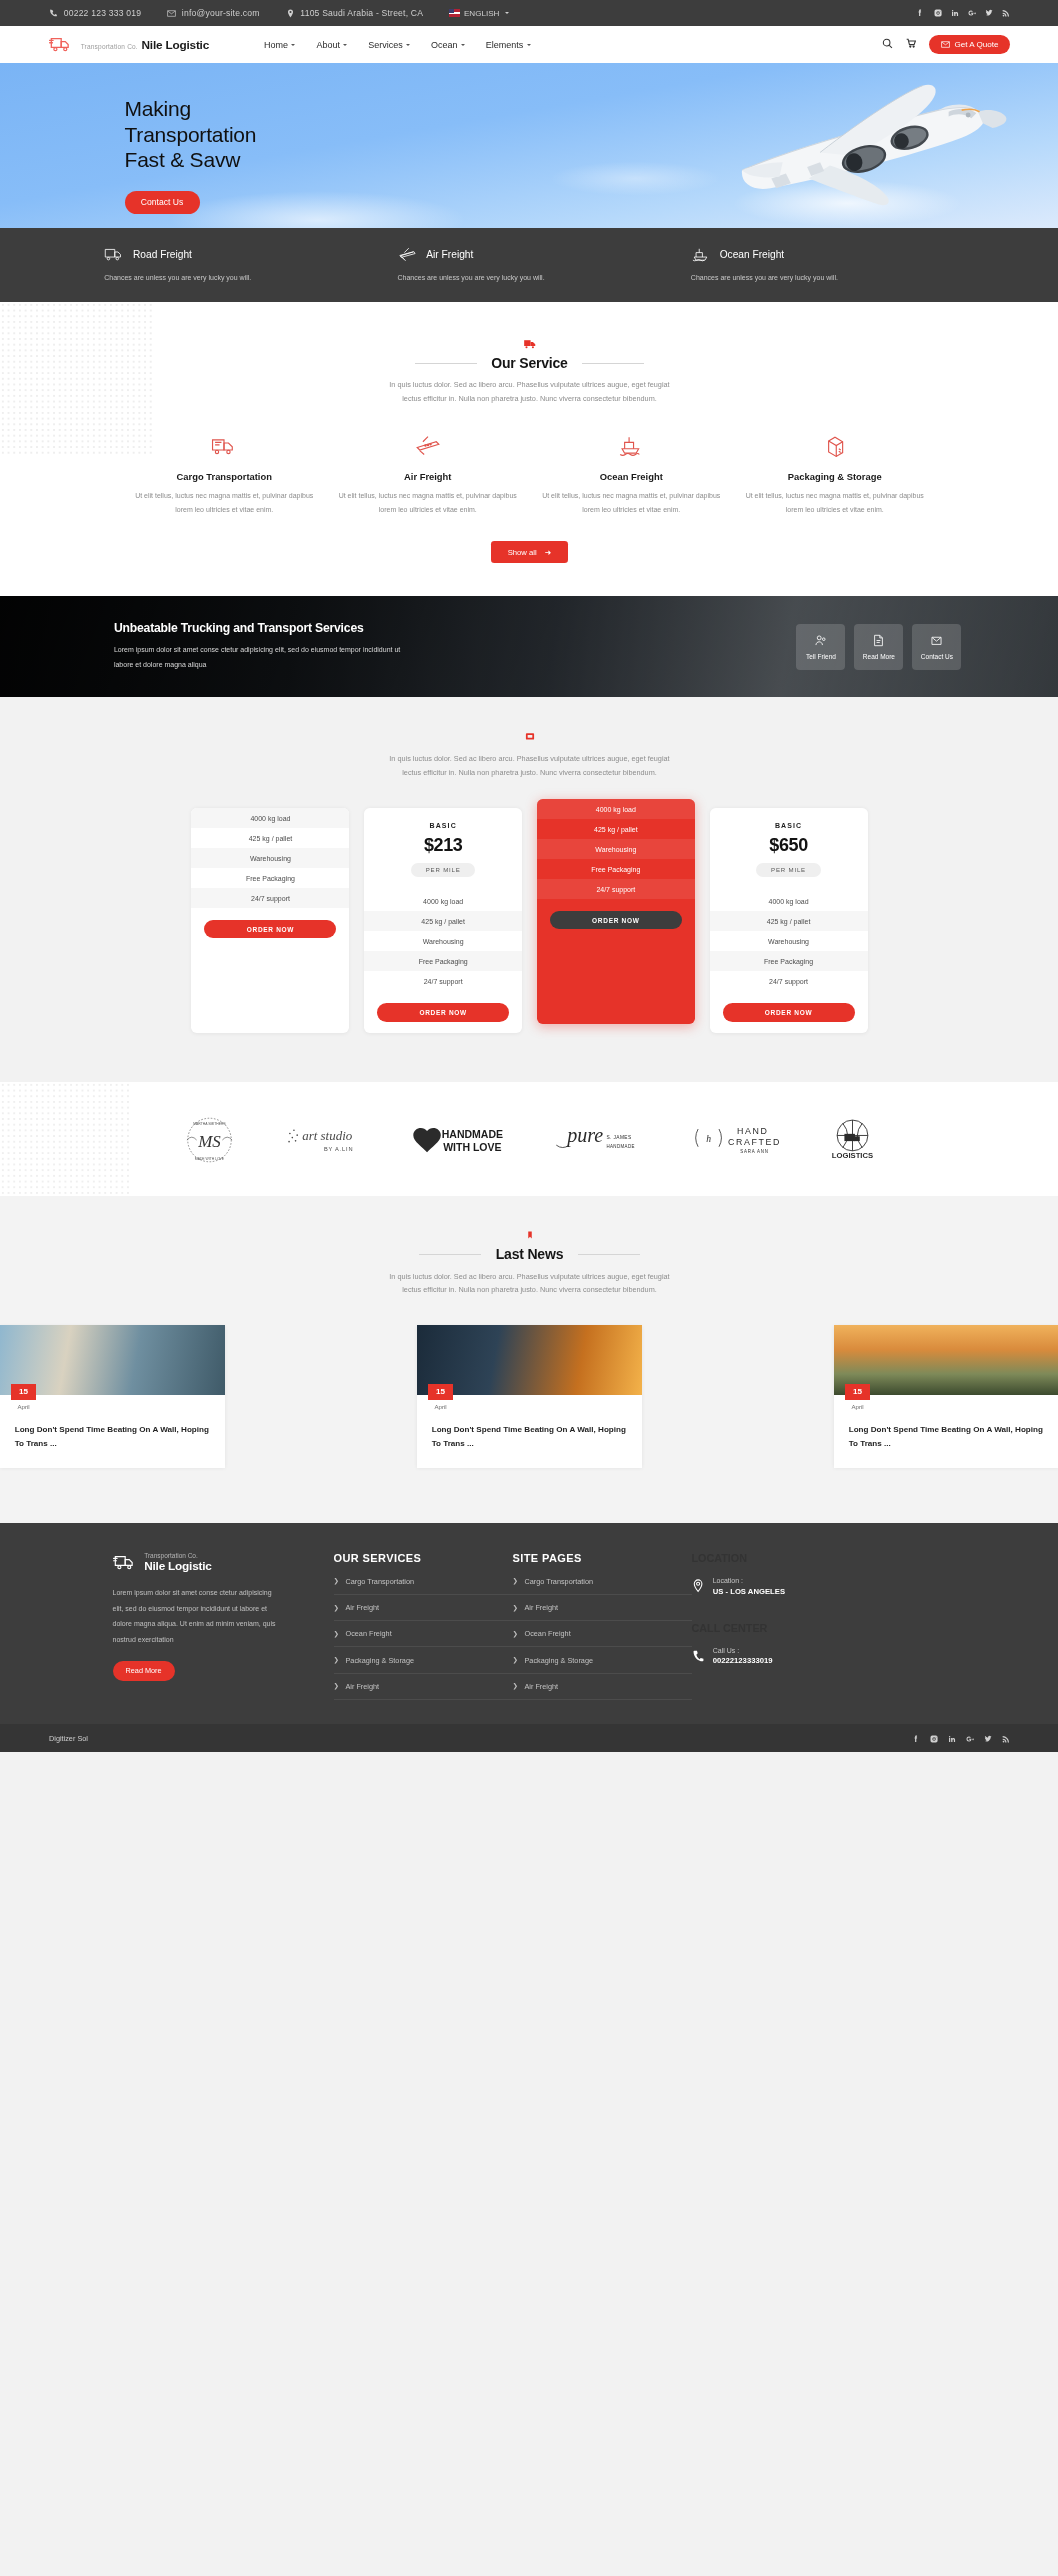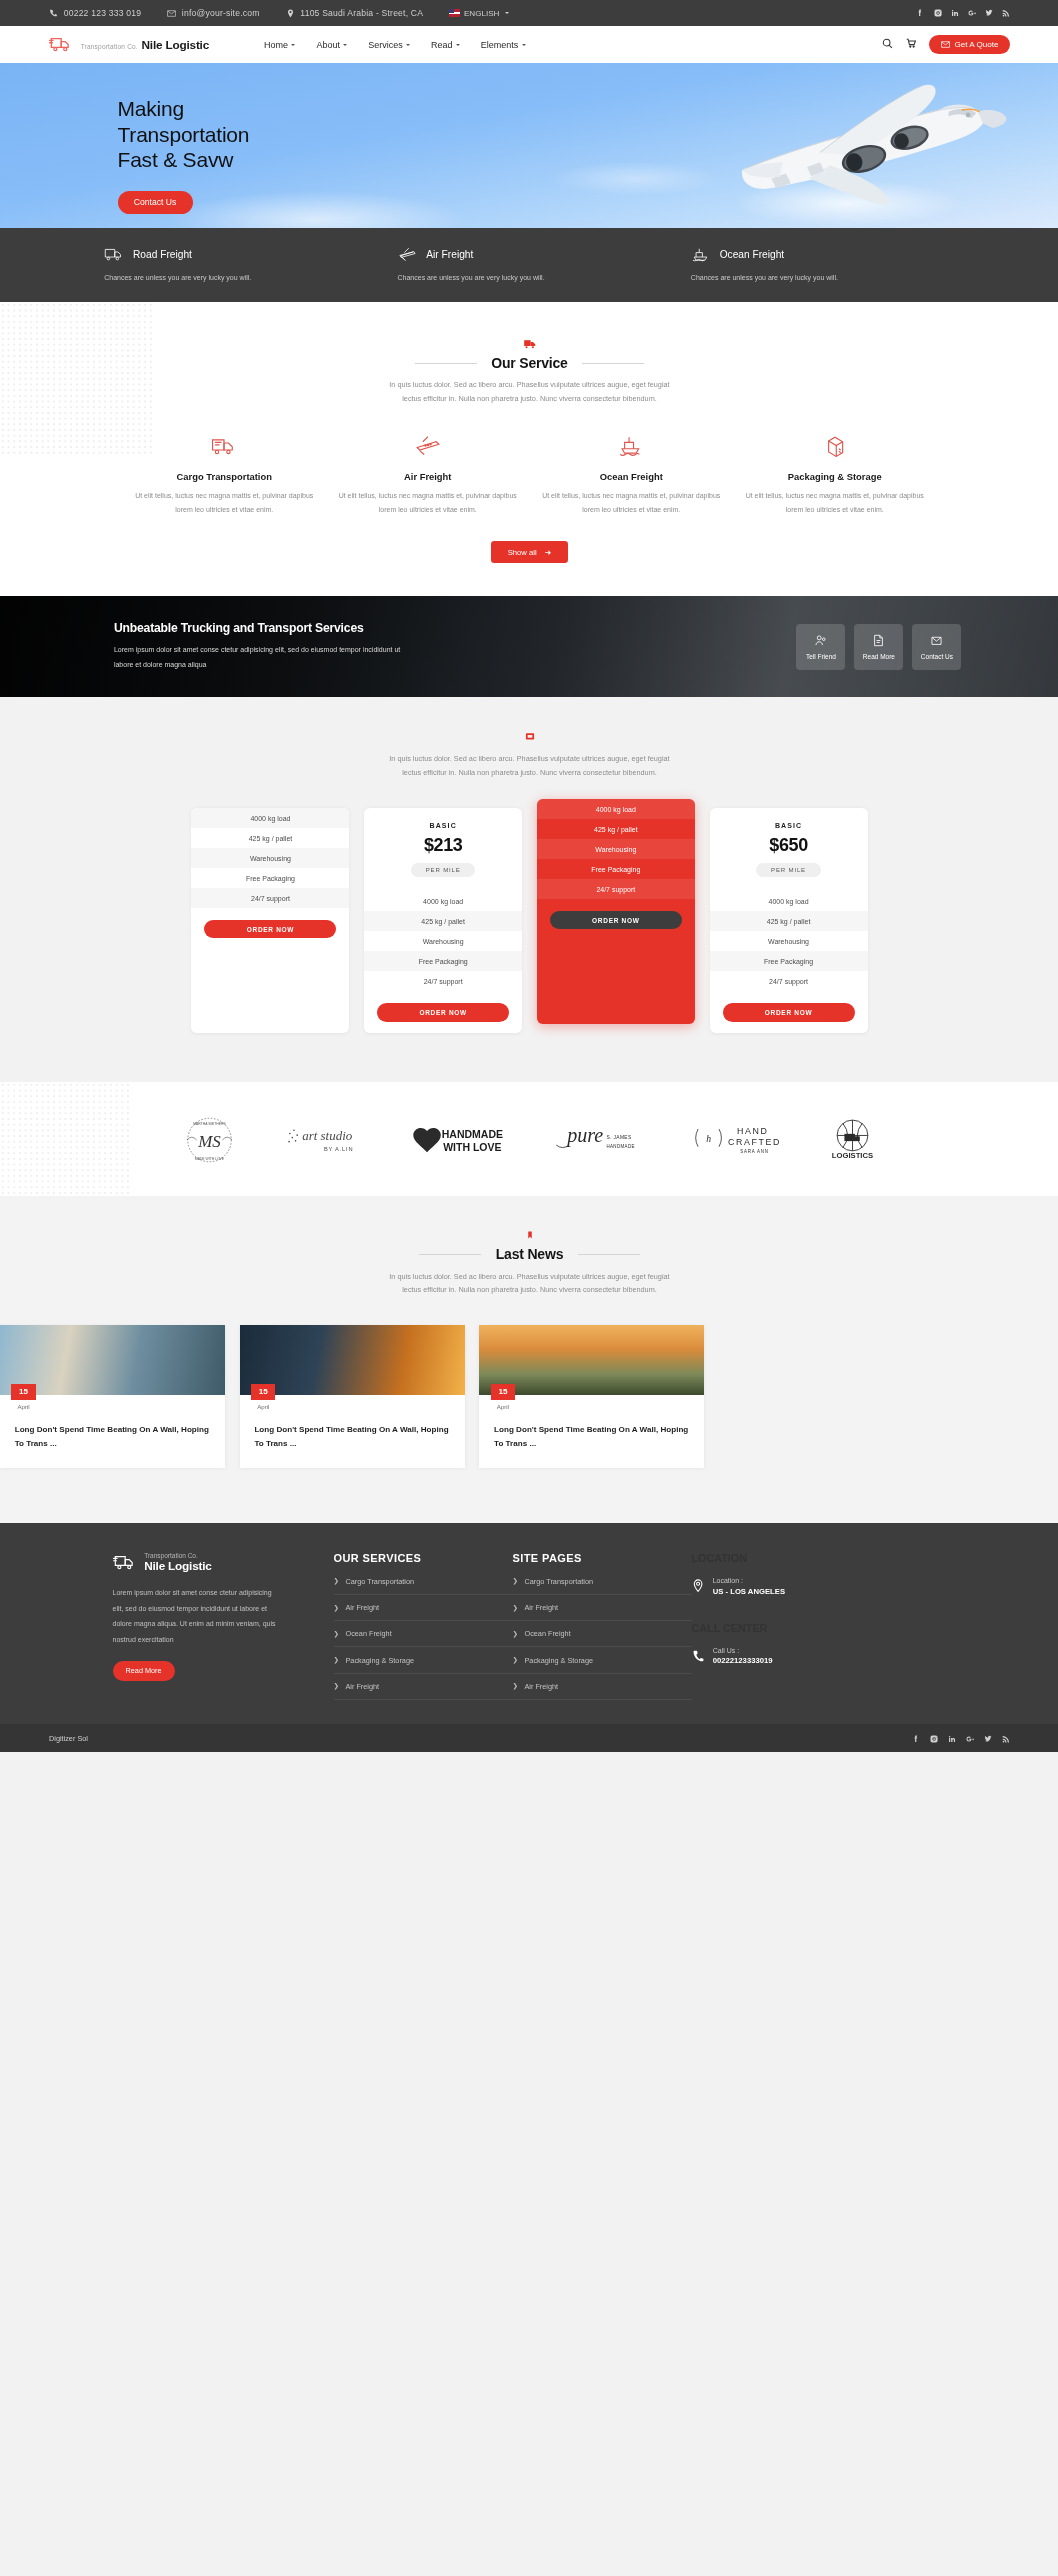--- a/index.html
+++ b/index.html
@@ -45,21 +45,21 @@
   
   .hero { height:165px; position:relative; overflow:hidden;
     background:linear-gradient(170deg,#7ab4f5 0%,#87bdf8 40%,#b6d9fb 75%,#dceafc 100%); }
   .hero-clouds { position:absolute; inset:0;
     background:
       radial-gradient(ellipse 163px 33px at 80% 85%, rgba(255,255,255,.75), transparent 70%),
       radial-gradient(ellipse 212px 41px at 30% 95%, rgba(255,255,255,.6), transparent 70%),
       radial-gradient(ellipse 122px 24.4px at 60% 70%, rgba(255,255,255,.35), transparent 70%);
   }
   .hero .container { position:relative; height:100%; width:880px; }
-  .hero-text { position:absolute; left:28px; top:33px; width:342px; }
+  .hero-text { position:absolute; left:35px; top:33px; width:342px; }
   .hero-text h1 { font-size:21px; line-height:1.22; color:#101010; font-weight:400; letter-spacing:-0.2px; }
   .hero-btn { margin-top:18px; background:#e63329; color:#fff; border:none; border-radius:16.3px; padding:6.5px 16.3px; font-size:8.6px; cursor:pointer; font-family:inherit;}
   .plane { position:absolute; right:16.3px; top:11.4px; width:423px; height:143px; }
 
   
   .freight { background:#3d3d3d; padding:18px 0 21px; }
   .freight .container { display:flex; width:880px; }
   .fr-col { flex:1; padding-left:14.7px; }
   .fr-head { display:flex; align-items:center; gap:9.8px; }
   .fr-head svg { width:19px; height:17px; fill:none; stroke:#fff; stroke-width:1.3; }
@@ -123,21 +123,21 @@
   .pcard.featured .p-btn { background:#3d3d3d; }
 
   
   .brands { background:#fff; padding:33px 0 28px; position:relative; overflow:hidden;}
   .brands .dots-bg { opacity:.45; width:130px; height:122px; }
   .brands-row { display:flex; align-items:center; justify-content:space-between; width:700px; margin:0 auto; position:relative; z-index:2;}
   .blogo { text-align:center; color:#2b2b2b; filter:grayscale(1); }
 
   
   .news { background:#f3f3f3; padding:33px 0 55px; }
-  .news-grid { display:flex; justify-content:flex-start; gap:14.7px; margin-top:28px; }
+  .news-grid { display:flex; justify-content:space-between; gap:14.7px; margin-top:28px; }
   .ncard { width:225px; background:#fff; box-shadow:0 0.8px 4.1px rgba(0,0,0,.07); }
   .n-img { height:70px; position:relative; }
   .n-img.i1 { background:linear-gradient(100deg,#8fb7cf 0%,#d9d2c0 30%,#6f8fa0 60%,#3f5a68 100%); }
   .n-img.i2 { background:linear-gradient(100deg,#1b2b3a 0%,#2e4356 35%,#c5701f 72%,#f3b24a 100%); }
   .n-img.i3 { background:linear-gradient(180deg,#f0b25c 0%,#d98b3c 35%,#7e8a59 70%,#3c4a2e 100%); }
   .n-date { position:absolute; left:11.4px; bottom:-18px; width:24.4px; text-align:center; }
   .n-day { background:#e63329; color:#fff; font-size:8.1px; font-weight:bold; padding:3.3px 0; }
   .n-mon { background:#fff; color:#6e6e6e; font-size:6.1px; padding:3.3px 0; }
   .n-body { padding:28px 14.7px 18px;border-radius:16px; }
   .n-body h4 { font-size:8.1px; font-weight:bold; color:#1f1f1f; line-height:1.65; }
@@ -268,21 +268,21 @@
           </a>
         <a href="#">
             <span>About</span>
             <i class="chev"></i>
           </a>
         <a href="#">
             <span>Services</span>
             <i class="chev"></i>
           </a>
         <a href="#">
-            <span>Read</span>
+            <span>Ocean</span>
             <i class="chev"></i>
           </a>
         <a href="#">
             <span>Elements</span>
             <i class="chev"></i>
           </a>
       </div>
       <div class="head-right">
         <span class="icon-btn"><svg viewBox="0 0 16 16">
               <circle cx="7" cy="7" r="5"></circle>

